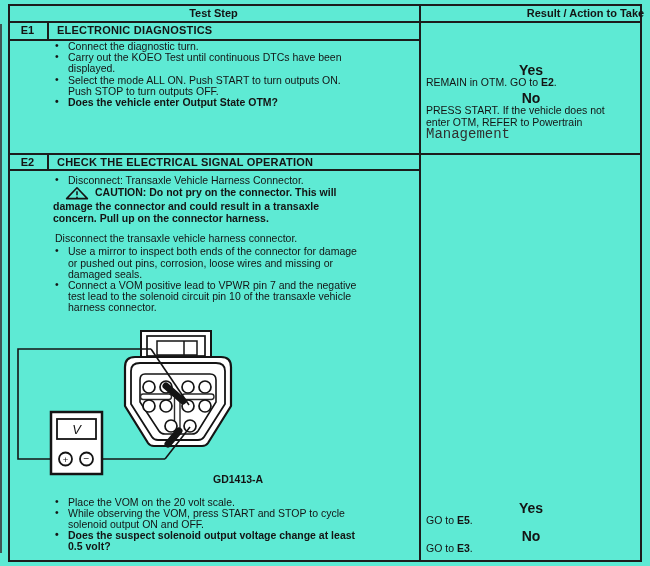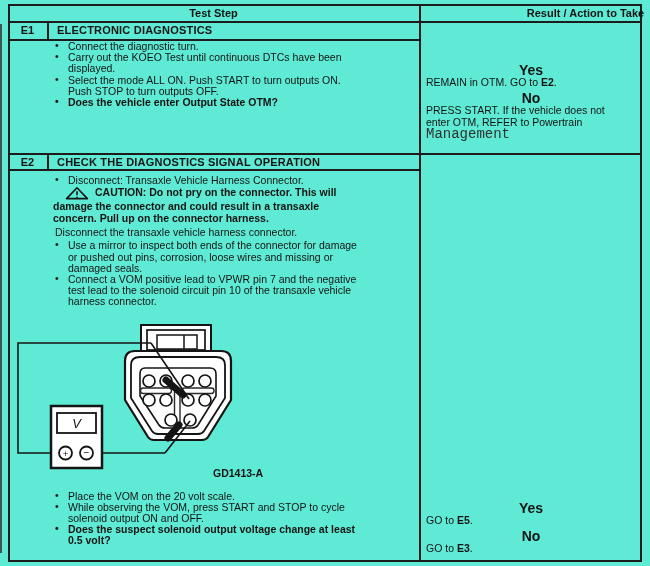--- a/index.html
+++ b/index.html
@@ -20,21 +20,21 @@
   .bullets li { position:relative; margin-left:40px; padding-left:20px;
                 font-size:10.5px; line-height:11.2px; white-space:pre-wrap; }
   .bullets li::before { content:"\2022"; position:absolute; left:7px; top:-1px; }
   .bullets li.q { font-weight:bold; }
   .e1body { position:absolute; left:8px; top:41px; width:405px; }
   .e2body { position:absolute; left:8px; top:172px; width:411px; }
   .caution { margin:0 6px 0 45px; font-weight:bold; font-size:10.5px;
              line-height:12px; }
   .caution .ctext { white-space:pre-wrap; vertical-align:top; }
   .warn-tri { display:inline-block; vertical-align:-2px; margin:0 5px 0 11px; }
-  .plain { margin:3px 0 0 47px; font-size:10.5px; line-height:11.2px; }
+  .plain { margin:9px 0 0 47px; font-size:10.5px; line-height:11.2px; }
   .mt2 { margin-top:2px; }
   .diagram { display:block; margin:9px 0 0 0; }
   .result { position:absolute; font-size:10.5px; line-height:12px; }
   .result .lbl { font-weight:bold; font-size:14px;text-align:center; }
   .result .gap { height:4px; }
   .result .pre { white-space:pre-wrap; }
   .result b { font-weight:bold; }
   .mono { font-family:"Liberation Mono", monospace; font-size:14px; color:#303030; }
   svg text { font-family:"Liberation Sans", sans-serif; fill:#141414; }
 </style>
@@ -74,21 +74,21 @@
     <div class="lbl">Yes</div>
     <div><span class="pre">REMAIN in OTM. GO to </span><b>E2</b><span>.</span></div>
     <div class="gap"></div>
     <div class="lbl">No</div>
     <div><span class="pre">PRESS START. If the vehicle does not
 enter OTM, REFER to Powertrain
 </span><span class="mono">Management</span></div>
   </div>
 
   <div class="rowid" style="left:8px;top:155px;width:39px;height:14px;">E2</div>
-  <div class="rowtitle" style="left:49px;top:155px;width:370px;height:14px;">CHECK THE DIAGNOSTICS SIGNAL OPERATION</div>
+  <div class="rowtitle" style="left:49px;top:155px;width:370px;height:14px;">CHECK THE ELECTRICAL SIGNAL OPERATION</div>
 
   <div class="e2body">
     <ul class="bullets" style="padding-top:3px;">
       <li>Disconnect: Transaxle Vehicle Harness Connector.</li>
     </ul>
 
     <div class="caution">
       <svg class="warn-tri" width="26" height="14" viewBox="0 0 30 16">
         <polygon points="15,2 27,14.5 3,14.5" fill="none" stroke="#141414" stroke-width="1.8" stroke-linejoin="round"></polygon>
         <line x1="15" y1="6" x2="15" y2="10.5" stroke="#141414" stroke-width="1.8"></line>

